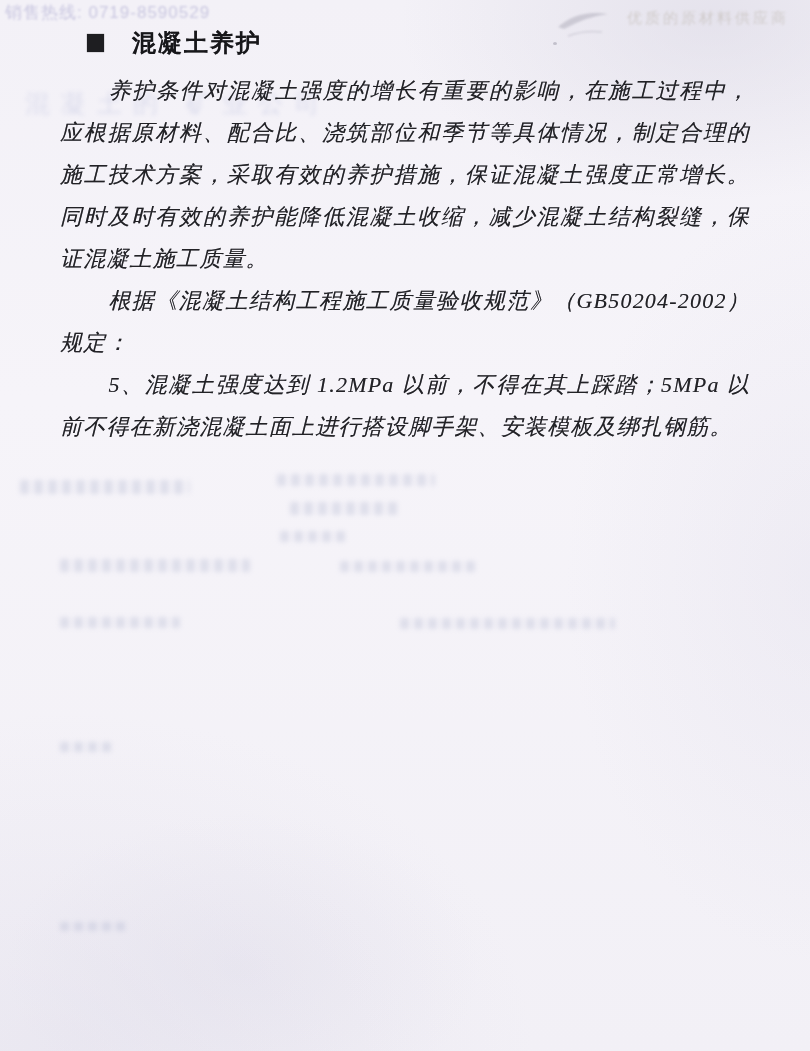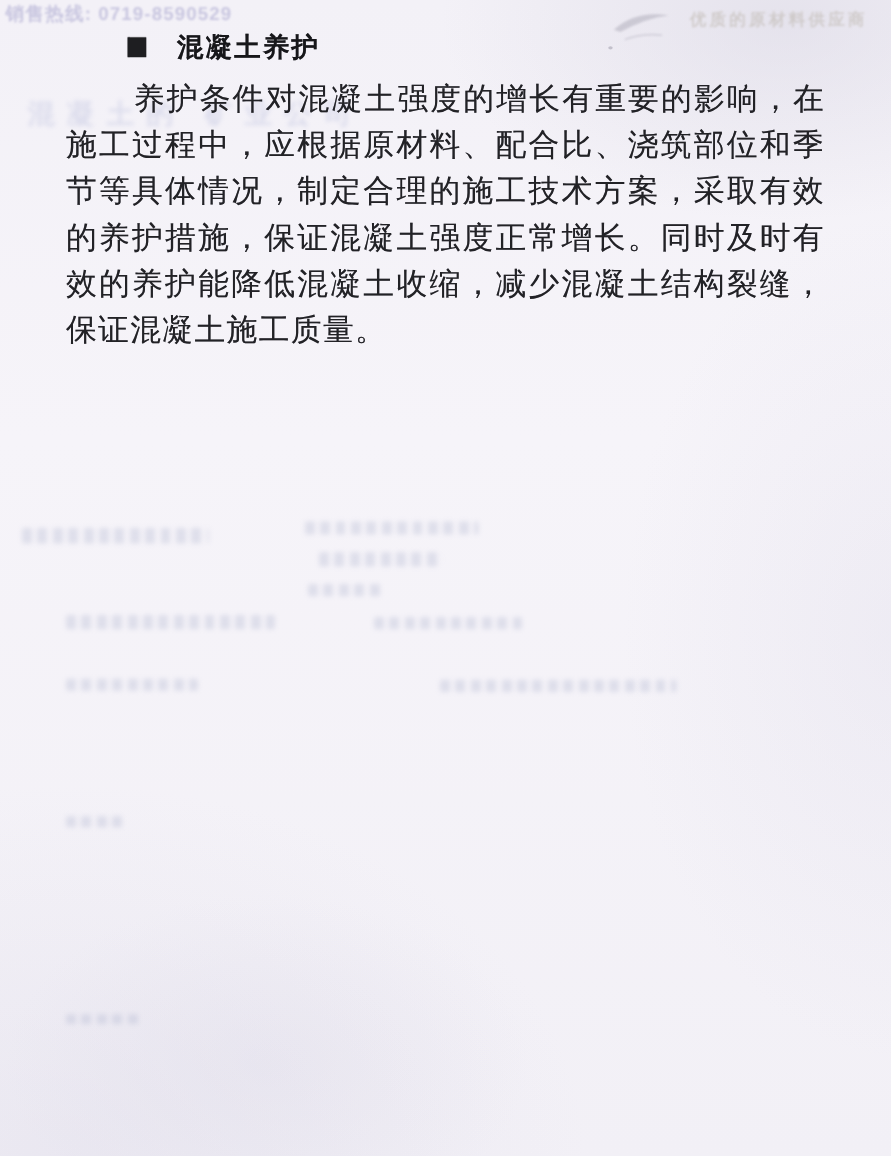--- a/index.html
+++ b/index.html
@@ -11,21 +11,21 @@
   .scan-page{
     position:relative;width:810px;height:1051px;overflow:hidden;
     background:
       radial-gradient(ellipse 520px 300px at 88% 2%, rgba(206,203,219,.38), transparent 60%),
       radial-gradient(ellipse 720px 520px at 8% 100%, rgba(214,211,228,.30), transparent 65%),
       radial-gradient(ellipse 420px 640px at 101% 55%, rgba(217,214,230,.26), transparent 60%),
       radial-gradient(ellipse 340px 220px at 30% 92%, rgba(210,207,224,.22), transparent 70%),
       linear-gradient(180deg,#f3f1f7 0%,#f6f4f9 38%,#f2f0f6 100%);
   }
   
-  .wm{position:absolute;white-space:nowrap;font-weight:bold;pointer-events:none;}
+  .wm{position:absolute;white-space:nowrap;font-weight:normal;pointer-events:none;}
   .wm-hotline{
     left:5px;top:1px;font-size:17px;letter-spacing:1px;
     color:#8f8cc0;opacity:.42;filter:blur(.8px);
     font-family:"Liberation Sans","DejaVu Sans",sans-serif;
   }
   .wm-slogan{
     left:627px;top:9px;font-size:15px;letter-spacing:3px;
     color:#b9b2a8;opacity:.5;filter:blur(1px);
     font-family:"Liberation Sans","DejaVu Sans",sans-serif;
   }
@@ -37,34 +37,35 @@
     position:absolute;border-radius:2px;pointer-events:none;
     background:repeating-linear-gradient(90deg,#a9afcb 0 9px,transparent 9px 14px);
     filter:blur(2.4px);opacity:.30;
   }
   .logo-swoosh{position:absolute;left:552px;top:5px;opacity:.45;filter:blur(1px);}
   .speck{position:absolute;left:553px;top:42px;width:4px;height:3px;background:#9a98a6;
     border-radius:50%;opacity:.5;filter:blur(.5px);}
   
   .content{position:absolute;left:60px;top:26px;width:690px;}
   .heading{
-    display:flex;align-items:center;height:34px;margin-left:56px;
+    display:flex;align-items:center;height:34px;margin-left:27px;
     color:#17171a;font-weight:bold;font-size:24px;letter-spacing:2px;
   }
   .bullet-square{
     width:17px;height:18px;background:#1e1e21;flex:0 0 auto;
     box-shadow:0 0 1px rgba(0,0,0,.6);
   }
   .heading-title{margin-left:28px;text-shadow:0 0 .6px rgba(20,20,25,.6);}
   .body-text{margin-top:10px;}
   .body-text p{
-    margin:0;font-size:28px;line-height:42px;letter-spacing:1.2px;
+    margin:0;font-size:22px;line-height:42px;letter-spacing:1.2px;
     color:#222226;text-align:justify;text-justify:inter-ideograph;
     text-indent:2.2em;
     text-shadow:0 0 .6px rgba(40,40,52,.5);
+    font-style:italic;
   }
 </style>
 </head>
 <body>
 
 <div class="scan-page">
 
   <div class="wm wm-hotline">销售热线: 0719-8590529</div>
   <div class="wm wm-slogan">优质的原材料供应商</div>
   <div class="wm wm-company">混凝土的 矿业公司</div>
@@ -88,16 +89,18 @@
   <div class="smudge" style="left:60px;top:742px;width:55px;height:10px"></div>
   <div class="smudge" style="left:60px;top:922px;width:70px;height:9px"></div>
 
   <div class="content">
     <div class="heading">
       <span class="bullet-square"></span>
       <span class="heading-title">混凝土养护</span>
     </div>
     <div class="body-text">
       <p>养护条件对混凝土强度的增长有重要的影响，在施工过程中，应根据原材料、配合比、浇筑部位和季节等具体情况，制定合理的施工技术方案，采取有效的养护措施，保证混凝土强度正常增长。同时及时有效的养护能降低混凝土收缩，减少混凝土结构裂缝，保证混凝土施工质量。</p>
+      <p>根据《混凝土结构工程施工质量验收规范》（GB50204-2002）规定：</p>
+      <p>5、混凝土强度达到 1.2MPa 以前，不得在其上踩踏；5MPa 以前不得在新浇混凝土面上进行搭设脚手架、安装模板及绑扎钢筋。</p>
     </div>
   </div>
 
 </div>
 
 </body></html>

